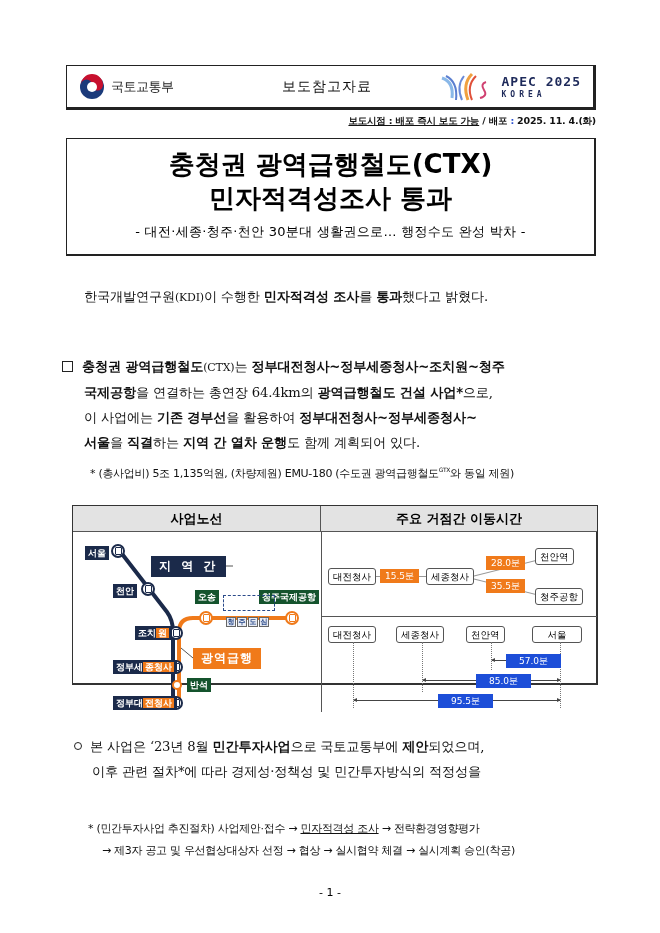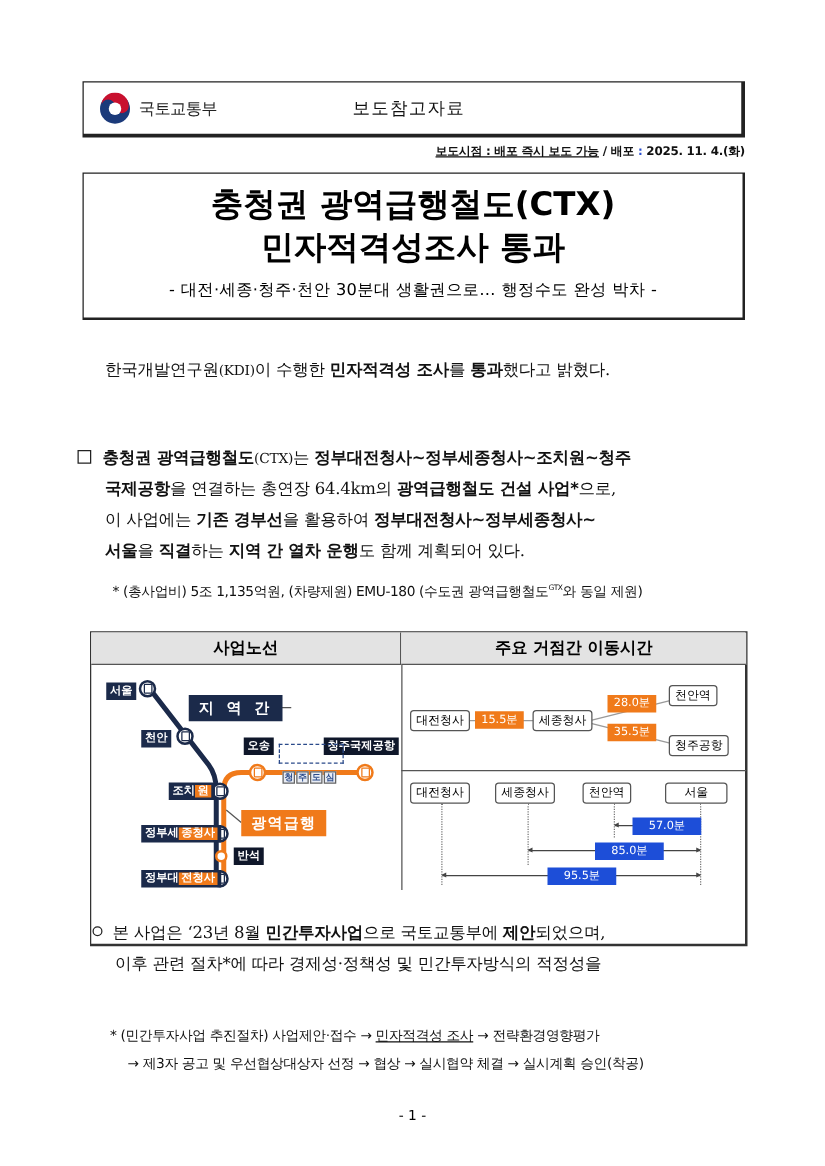--- a/index.html
+++ b/index.html
@@ -37,31 +37,31 @@
   .subtitle { margin-top: 8px; font-size: 13px; letter-spacing: 0.3px; }
 
   .para { position: absolute; left: 62px; width: 540px; font-family: "DejaVu Serif", serif; font-size: 13.2px; line-height: 25px; color: #111; letter-spacing: -0.2px; }
   .para b { font-family: "DejaVu Sans", sans-serif; font-weight: bold; }
   .para .small { font-size: 11px; }
   .bullet-sq { display: inline-block; width: 11px; height: 11px; border: 1.2px solid #222; margin-right: 9px; vertical-align: -1px; }
   .indent { padding-left: 22px; }
   .note { position: absolute; font-family: "DejaVu Sans", sans-serif; font-size: 11px; color: #111; letter-spacing: -0.3px; }
   .note sup { font-size: 6px; }
 
-  .figure { position: absolute; left: 72px; top: 505px; width: 526px; height: 252px; border: 1.5px solid #333; border-right-width: 2.5px; border-bottom-width: 2.5px; }
+  .figure { position: absolute; left: 72px; top: 505px; width: 526px; height: 180px; border: 1.5px solid #333; border-right-width: 2.5px; border-bottom-width: 2.5px; }
   .fig-head { position: absolute; top: 0; height: 26px; background: #e3e3e3; border-bottom: 1px solid #555; font-weight: bold; font-size: 13px; text-align: center; line-height: 26px; }
   .fig-head.left { left: 0; width: 248px; border-right: 1px solid #555; }
   .fig-head.right { left: 248px; width: 276px; }
   .fig-divider-v { position: absolute; left: 248px; top: 26px; width: 1px; height: 180px; background: #555; }
   .fig-divider-h { position: absolute; left: 248px; top: 110px; width: 276px; height: 1px; background: #555; }
 
   .map { position: absolute; left: 0; top: 26px; width: 248px; height: 180px; }
   .st-label { position: absolute; font-size: 9px; font-weight: bold; color: #fff; padding: 1px 3px; line-height: 12px; white-space: nowrap; }
   .st-label.navy { background: #1b2a4a; }
-  .st-label.orange { background: #0f172a; }
+  .st-label.orange { background: #14532d; }
   .st-label .o { background: #f07a1a; padding: 0 2px; }
   .station { position: absolute; width: 14px; height: 14px; border-radius: 50%; background: #fff; border: 2px solid #1b2a4a; display: flex; align-items: center; justify-content: center; }
   .station.orange { border-color: #f07a1a; }
   .station::after { content: ""; width: 5px; height: 6px; border: 1px solid currentColor; border-radius: 1px; }
   .station.navy { color: #1b2a4a; }
   .station.orange { color: #f07a1a; }
   .tag-big { position: absolute; font-weight: bold; color: #fff; font-size: 12px; padding: 2px 8px; letter-spacing: 3px; }
   .tag-big.navy { background: #1b2a4a; }
   .tag-big.orange { background: #f07a1a; letter-spacing: 1px; }
   .cheongju-box { position: absolute; left: 150px; top: 63px; width: 52px; height: 16px; border: 1px dashed #2a4a8a; }
@@ -88,20 +88,34 @@
 <div class="header-box">
   <div class="ministry">
     <svg class="ministry-logo" viewBox="0 0 26 26">
       <circle cx="13" cy="13" r="12" fill="#1b3a7a"></circle>
       <path d="M2 11 A11 11 0 0 1 24 11 A5.5 5.5 0 0 1 13 11 A5.5 5.5 0 0 0 2 11 Z" fill="#c8102e"></path>
       <circle cx="13" cy="13" r="5" fill="#fff"></circle>
     </svg>
     <span class="ministry-name">국토교통부</span>
   </div>
   <div class="doc-type">보도참고자료</div>
+  <div class="apec">
+    <svg class="apec-logo" viewBox="0 0 60 34">
+      <path d="M4 8 Q16 12 14 28" stroke="#8ab8e8" stroke-width="3" fill="none"></path>
+      <path d="M8 6 Q20 12 18 30" stroke="#5b7fd0" stroke-width="2" fill="none"></path>
+      <path d="M26 6 Q18 16 24 30" stroke="#6a8ad8" stroke-width="2" fill="none"></path>
+      <path d="M34 4 Q24 14 30 30" stroke="#f0a040" stroke-width="3" fill="none"></path>
+      <path d="M38 6 Q28 16 34 30" stroke="#e0503a" stroke-width="2" fill="none"></path>
+      <path d="M48 12 Q42 14 46 20 Q50 26 42 28" stroke="#d04070" stroke-width="2" fill="none"></path>
+    </svg>
+    <div class="apec-text">
+      <span class="apec-main">APEC 2025</span>
+      <span class="apec-sub">KOREA</span>
+    </div>
+  </div>
 </div>
 
 <div class="release-line">
   <span class="lbl">보도시점 : 배포 즉시 보도 가능</span><span> / 배포 </span><span class="colon">:</span><span> 2025. 11. 4.(화)</span>
 </div>
 
 <div class="title-box">
   <div class="title-1">충청권 광역급행철도(CTX)</div>
   <div class="title-2">민자적격성조사 통과</div>
   <div class="subtitle">- 대전·세종·청주·천안 30분대 생활권으로… 행정수도 완성 박차 -</div>

